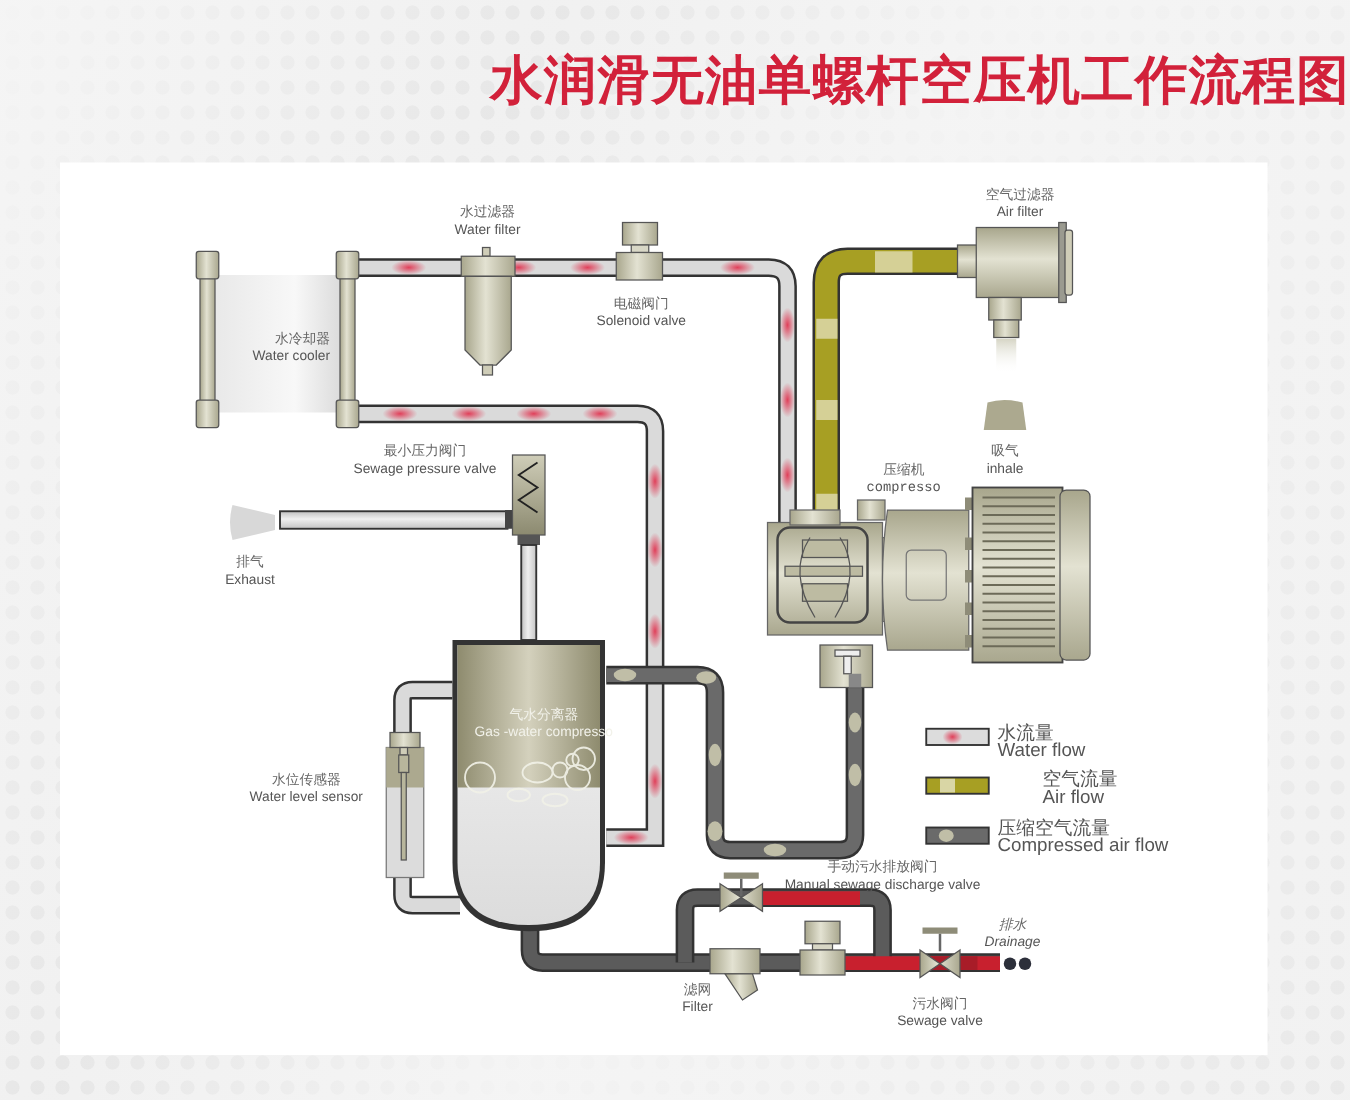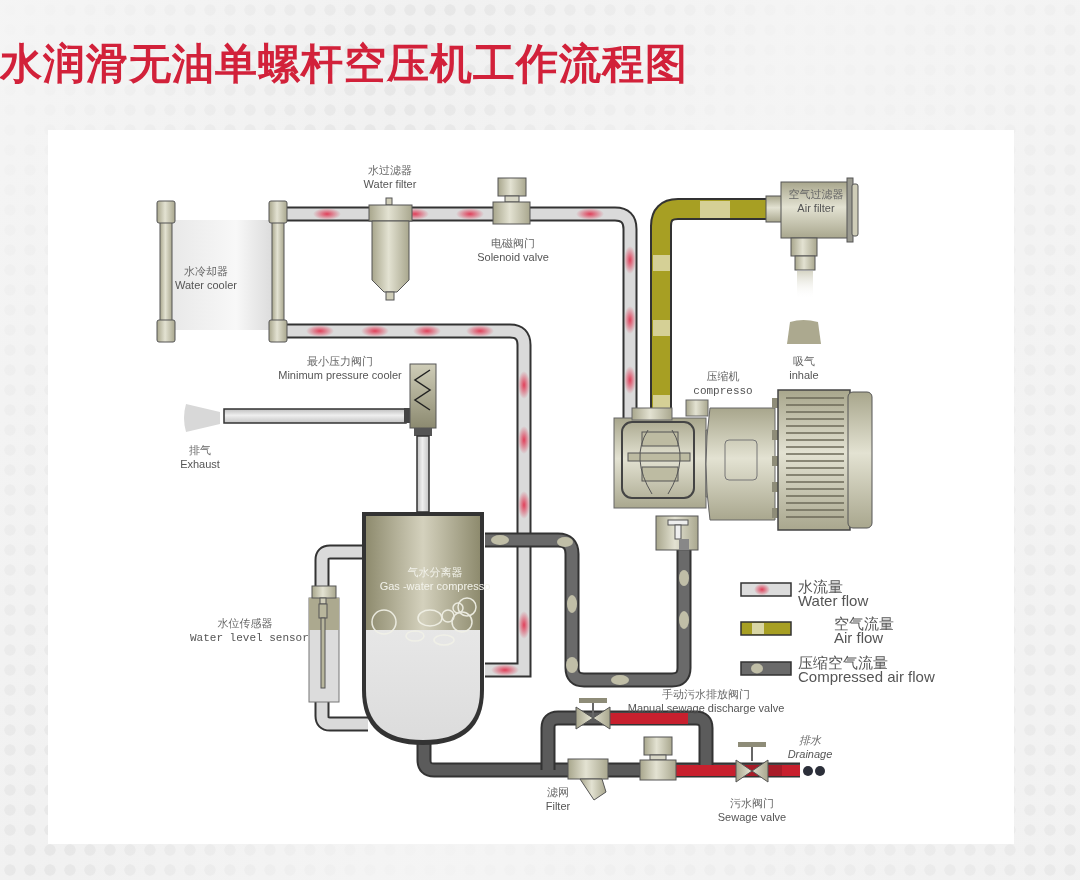--- a/index.html
+++ b/index.html
@@ -1,21 +1,21 @@
 <!DOCTYPE html>
 <html><head>
 <meta charset="utf-8">
 <style>
   html,body{margin:0;padding:0;}
   body{width:1080px;height:880px;position:relative;overflow:hidden;background:#efefef;font-family:"DejaVu Sans","Liberation Sans",sans-serif;}
   .bg-dots{position:absolute;inset:0;
     background-image:radial-gradient(circle,#dedede 38%,transparent 42%);
     background-size:20px 20px;opacity:.85;}
   .bg-fade{position:absolute;inset:0;background:linear-gradient(115deg,rgba(245,245,245,.95) 0%,rgba(245,245,245,.3) 30%,rgba(245,245,245,.9) 55%,rgba(245,245,245,.4) 100%);}
-  .title{position:absolute;left:0;right:0;top:36px;text-align:left;font-size:42px;font-weight:bold;color:#d2213a;letter-spacing:1px;
+  .title{position:absolute;left:0;right:0;top:36px;text-align:right;font-size:42px;font-weight:bold;color:#d2213a;letter-spacing:1px;
     font-family:"DejaVu Sans","Liberation Sans",sans-serif;}
   .panel{position:absolute;left:48px;top:130px;width:966px;height:714px;background:#ffffff;}
   svg{position:absolute;left:0;top:0;}
   .lbl{position:absolute;text-align:center;font-size:11px;color:#555;line-height:14px;white-space:nowrap;font-family:"Liberation Sans","DejaVu Sans",sans-serif;}
   .lbl .cn{display:block;color:#666;}
   .lbl .en{display:block;}
   .legend-text{position:absolute;left:798px;font-size:15px;color:#555;line-height:14px;font-family:"Liberation Sans","DejaVu Sans",sans-serif;}
   .legend-text span{display:block;}
 </style>
 </head>
@@ -303,57 +303,57 @@
   <g>
     <rect x="741" y="622" width="50" height="13" fill="#a79f23" stroke="#333" stroke-width="1.5"></rect>
     <rect x="752" y="623" width="12" height="11" fill="#e6e3c6" opacity=".8"></rect>
   </g>
   <g>
     <rect x="741" y="662" width="50" height="13" fill="#6a6a6a" stroke="#333" stroke-width="1.5"></rect>
     <ellipse cx="757" cy="668.5" rx="6" ry="5" fill="#cfcdb2" opacity=".85"></ellipse>
   </g>
 </svg>
 
-<div class="lbl" style="left:164px;top:264px;width:84px;">
+<div class="lbl" style="left:180px;top:264px;width:84px;text-align:right;">
   <span class="cn">水冷却器</span>
   <span class="en">Water cooler</span>
 </div>
 <div class="lbl" style="left:340px;top:163px;width:100px;">
   <span class="cn">水过滤器</span>
   <span class="en">Water filter</span>
 </div>
 <div class="lbl" style="left:463px;top:236px;width:100px;">
   <span class="cn">电磁阀门</span>
   <span class="en">Solenoid valve</span>
 </div>
-<div class="lbl" style="left:766px;top:149px;width:100px;margin-top:38px;">
+<div class="lbl" style="left:766px;top:149px;width:100px;">
   <span class="cn">空气过滤器</span>
   <span class="en">Air filter</span>
 </div>
 <div class="lbl" style="left:774px;top:354px;width:60px;">
   <span class="cn">吸气</span>
   <span class="en">inhale</span>
 </div>
 <div class="lbl" style="left:683px;top:370px;width:80px;font-family:Liberation Mono, monospace;">
   <span class="cn">压缩机</span>
   <span class="en">compresso</span>
 </div>
 <div class="lbl" style="left:270px;top:354px;width:140px;">
   <span class="cn">最小压力阀门</span>
-  <span class="en">Minimum pressure cooler</span>
+  <span class="en">Sewage pressure valve</span>
 </div>
 <div class="lbl" style="left:168px;top:443px;width:64px;">
   <span class="cn">排气</span>
   <span class="en">Exhaust</span>
 </div>
 <div class="lbl" style="left:363px;top:565px;width:144px;color:#f2f2ea;">
   <span class="cn" style="color:#f2f2ea;">气水分离器</span>
   <span class="en">Gas -water compresso</span>
 </div>
-<div class="lbl" style="left:190px;top:617px;width:110px;font-family:Liberation Mono, monospace;">
+<div class="lbl" style="left:190px;top:617px;width:110px;">
   <span class="cn">水位传感器</span>
   <span class="en">Water level sensor</span>
 </div>
 <div class="lbl" style="left:616px;top:687px;width:180px;text-align:center;">
   <span class="cn">手动污水排放阀门</span>
   <span class="en">Manual sewage discharge valve</span>
 </div>
 <div class="lbl" style="left:780px;top:733px;width:60px;font-style:italic;">
   <span class="cn">排水</span>
   <span class="en">Drainage</span>

